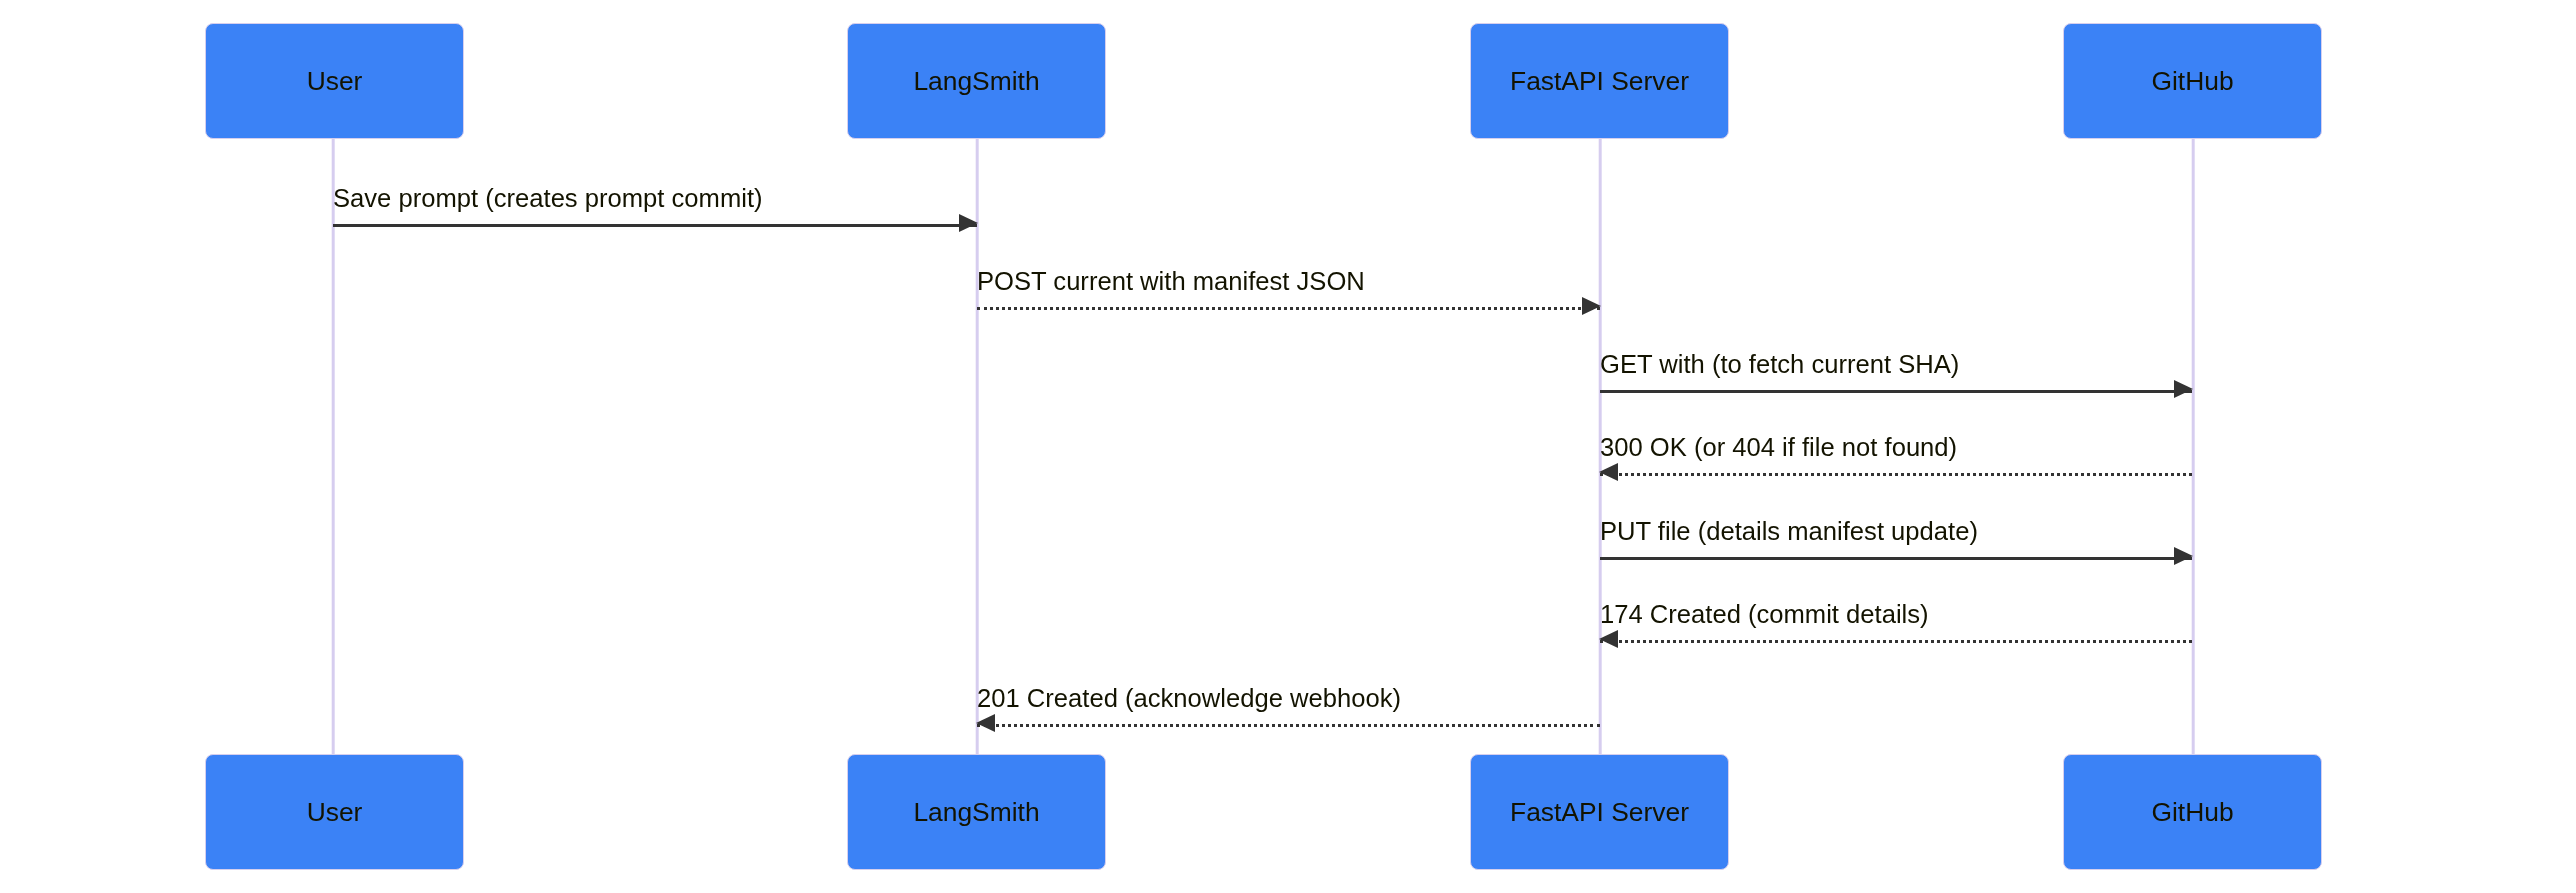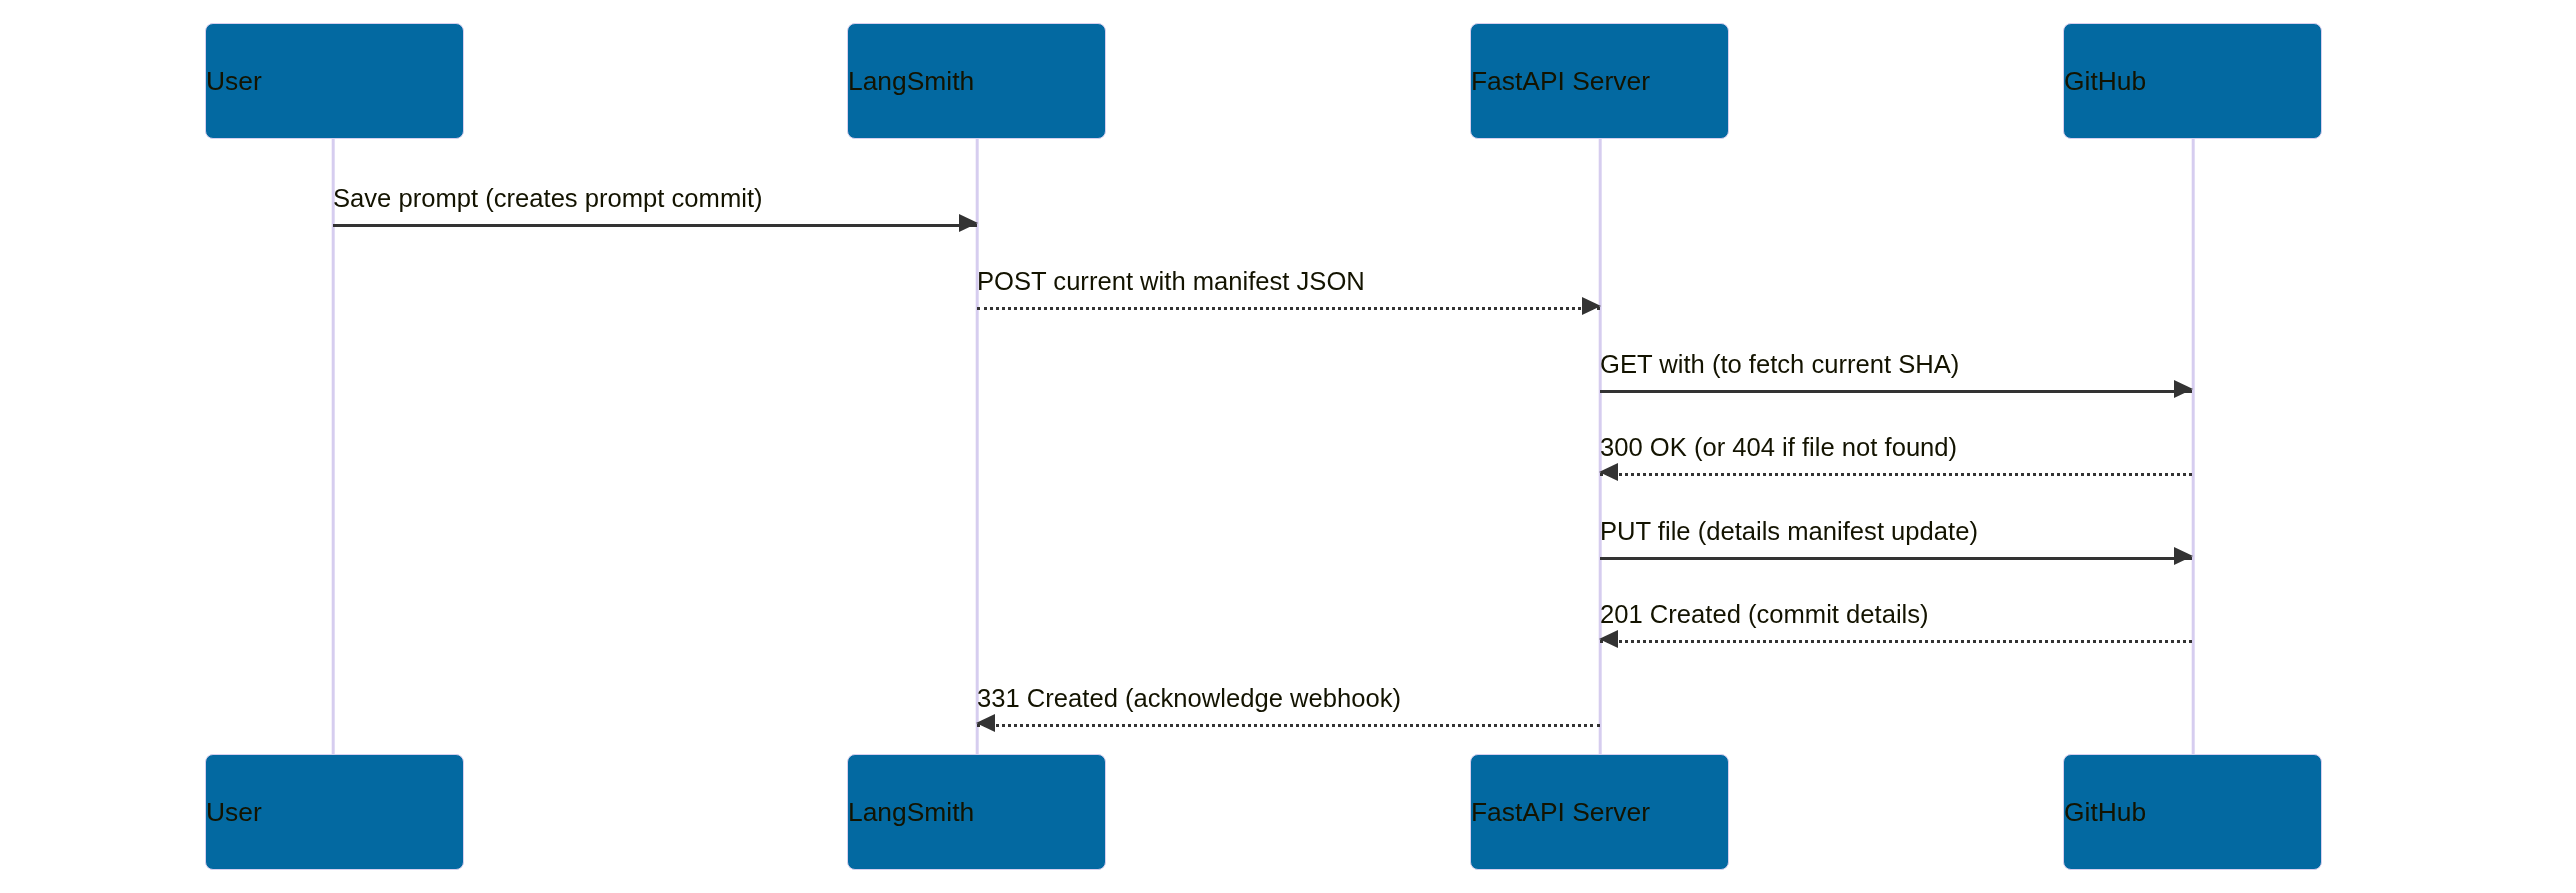--- a/index.html
+++ b/index.html
@@ -26,25 +26,26 @@
     position: absolute;
     width: 2.6px;
     background: #d6cdef;
     transform: translateX(-1.3px);
   }
 
   
   .actor-box {
     position: absolute;
     box-sizing: border-box;
-    background: #0369a1;
+    background: #3b82f6;
     border: 1.8px solid #d6cfee;
     border-radius: 8px;
     display: flex;
     align-items: center;
+    justify-content: center;
     color: #131300;
     font-size: 26.4px;
     font-family: "Liberation Sans", sans-serif;
     line-height: 1;
     white-space: nowrap;
   }
   .actor-label {
     pointer-events: none;
   }
 
@@ -158,23 +159,23 @@
 
   <div class="message" style="left:1600px; width:592px; top:557px;">
     <div class="msg-line"></div>
     <div class="arrowhead right"></div>
     <div class="msg-label">PUT file (details manifest update)</div>
   </div>
 
   <div class="message" style="left:1600px; width:592px; top:640px;">
     <div class="msg-line dotted"></div>
     <div class="arrowhead left"></div>
-    <div class="msg-label">201 Created (commit details)</div>
+    <div class="msg-label">174 Created (commit details)</div>
   </div>
 
   <div class="message" style="left:977px; width:623px; top:724px;">
     <div class="msg-line dotted"></div>
     <div class="arrowhead left"></div>
-    <div class="msg-label">331 Created (acknowledge webhook)</div>
+    <div class="msg-label">201 Created (acknowledge webhook)</div>
   </div>
 
 </div>
 
 
 </body></html>

